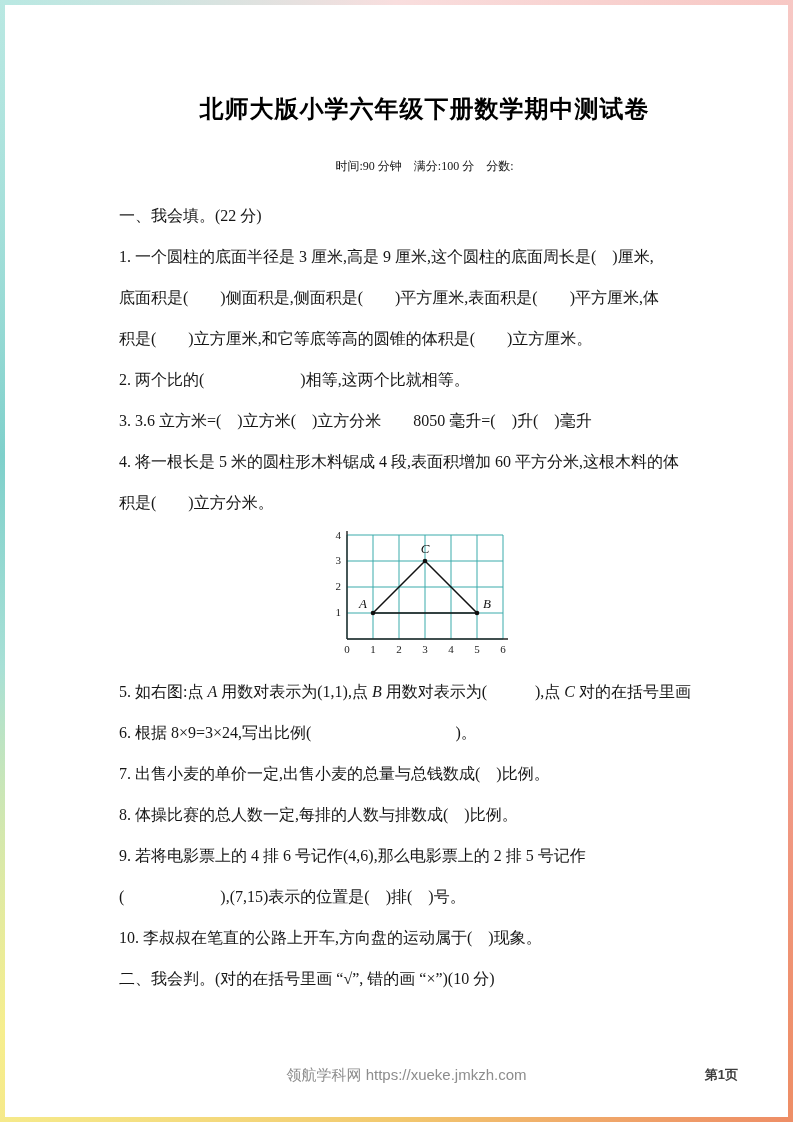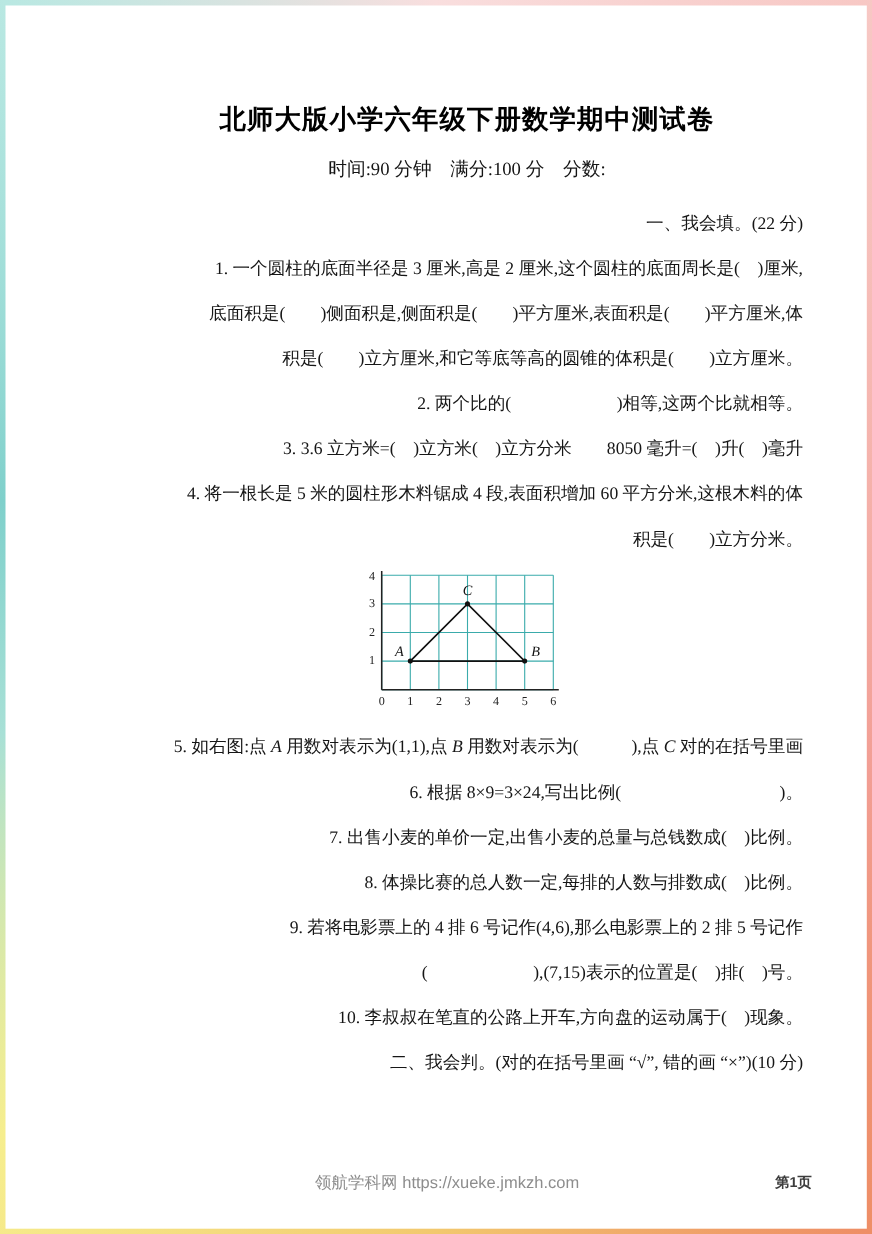--- a/index.html
+++ b/index.html
@@ -31,36 +31,35 @@
     text-align: center;
     font-family: "Liberation Sans", "DejaVu Sans", sans-serif;
     font-weight: 800;
     font-size: 24px;
     line-height: 32px;
     letter-spacing: 1px;
     color: #000;
   }
   .meta {
     text-align: center;
-    font-size: 17px;
+    font-size: 12px;
     line-height: 26px;
-    margin-top: 16px;
+    margin-top: 28px;
     color: #141414;
   }
   .body-lines {
     margin-top: 16px;
     font-size: 16px;
     color: #161616;
   }
   .line {
     display: block;
     height: 41px;
     line-height: 41px;
     white-space: nowrap;
-    text-align: right;
   }
   .em-serif {
     font-style: italic;
     font-family: "Liberation Serif", "DejaVu Serif", serif;
   }
   .figure-wrap {
     text-align: center;
     margin: 4px 0 2px 0;
     height: 142px;
   }
@@ -102,21 +101,21 @@
 <div class="sheet">
   <div class="paper">
     <div class="content">
 
       <h1 class="title">北师大版小学六年级下册数学期中测试卷</h1>
       <div class="meta">时间:90 分钟　满分:100 分　分数:</div>
 
       <div class="body-lines">
         <div class="line">一、我会填。(22 分)</div>
 
-        <div class="line">1. 一个圆柱的底面半径是 3 厘米,高是 2 厘米,这个圆柱的底面周长是(　)厘米,</div>
+        <div class="line">1. 一个圆柱的底面半径是 3 厘米,高是 9 厘米,这个圆柱的底面周长是(　)厘米,</div>
         <div class="line">底面积是(　　)侧面积是,侧面积是(　　)平方厘米,表面积是(　　)平方厘米,体</div>
         <div class="line">积是(　　)立方厘米,和它等底等高的圆锥的体积是(　　)立方厘米。</div>
 
         <div class="line">2. 两个比的(　　　　　　)相等,这两个比就相等。</div>
         <div class="line">3. 3.6 立方米=(　)立方米(　)立方分米　　8050 毫升=(　)升(　)毫升</div>
 
         <div class="line">4. 将一根长是 5 米的圆柱形木料锯成 4 段,表面积增加 60 平方分米,这根木料的体</div>
         <div class="line">积是(　　)立方分米。</div>
 
         <div class="figure-wrap">

